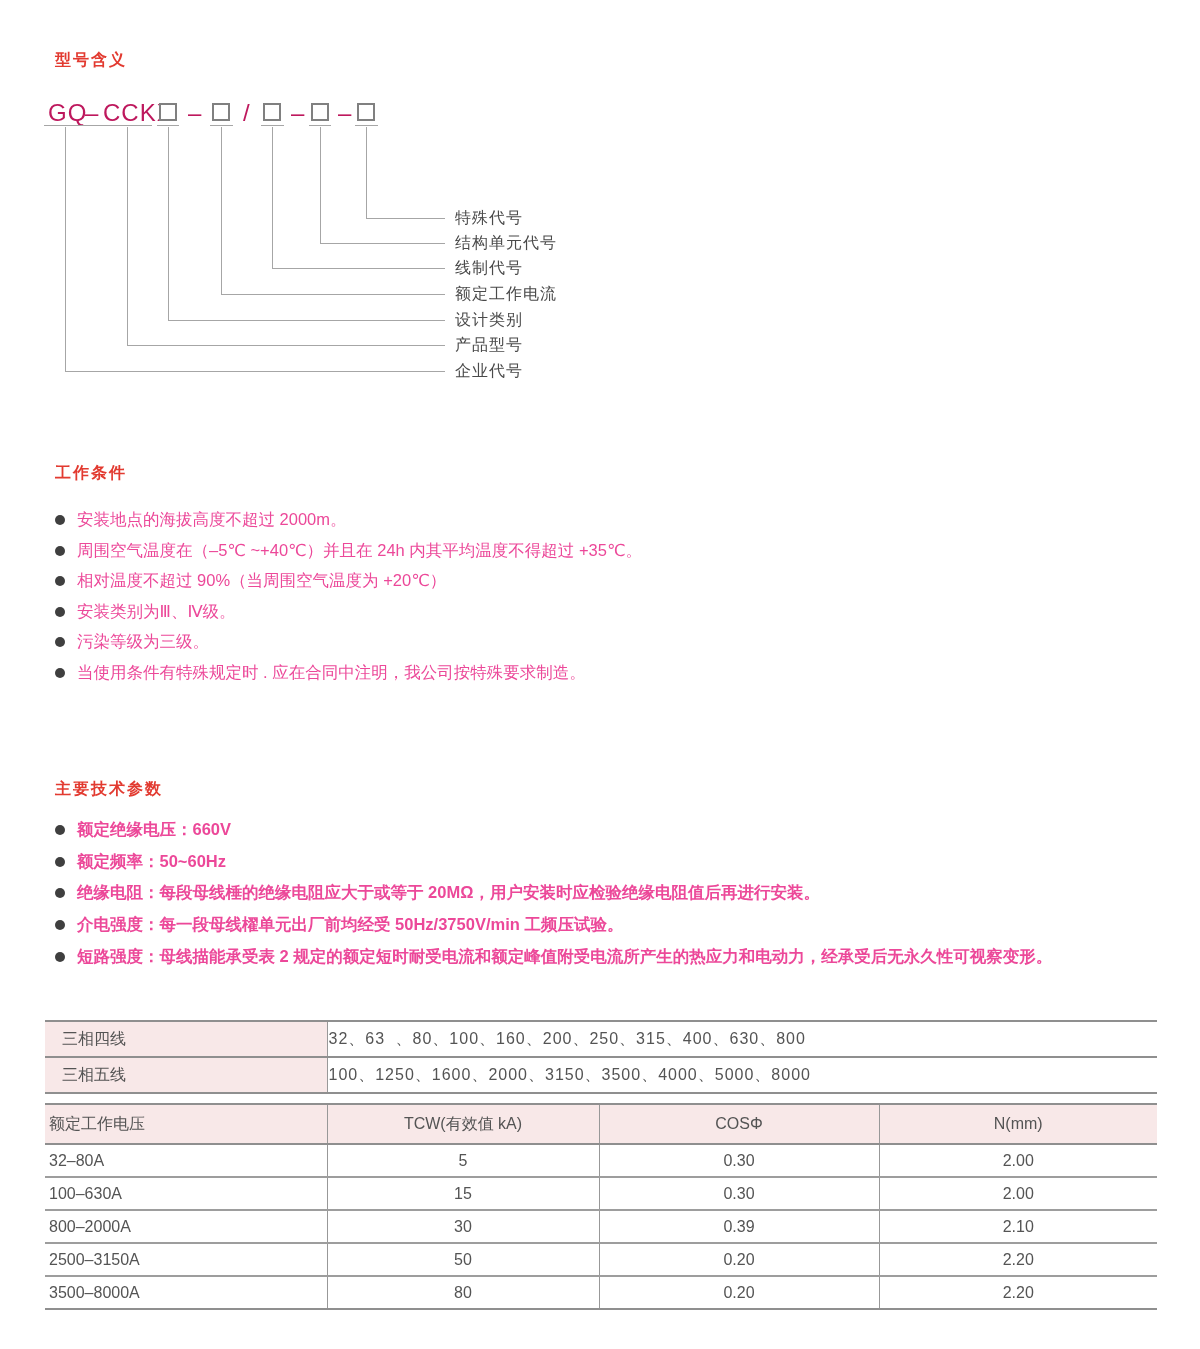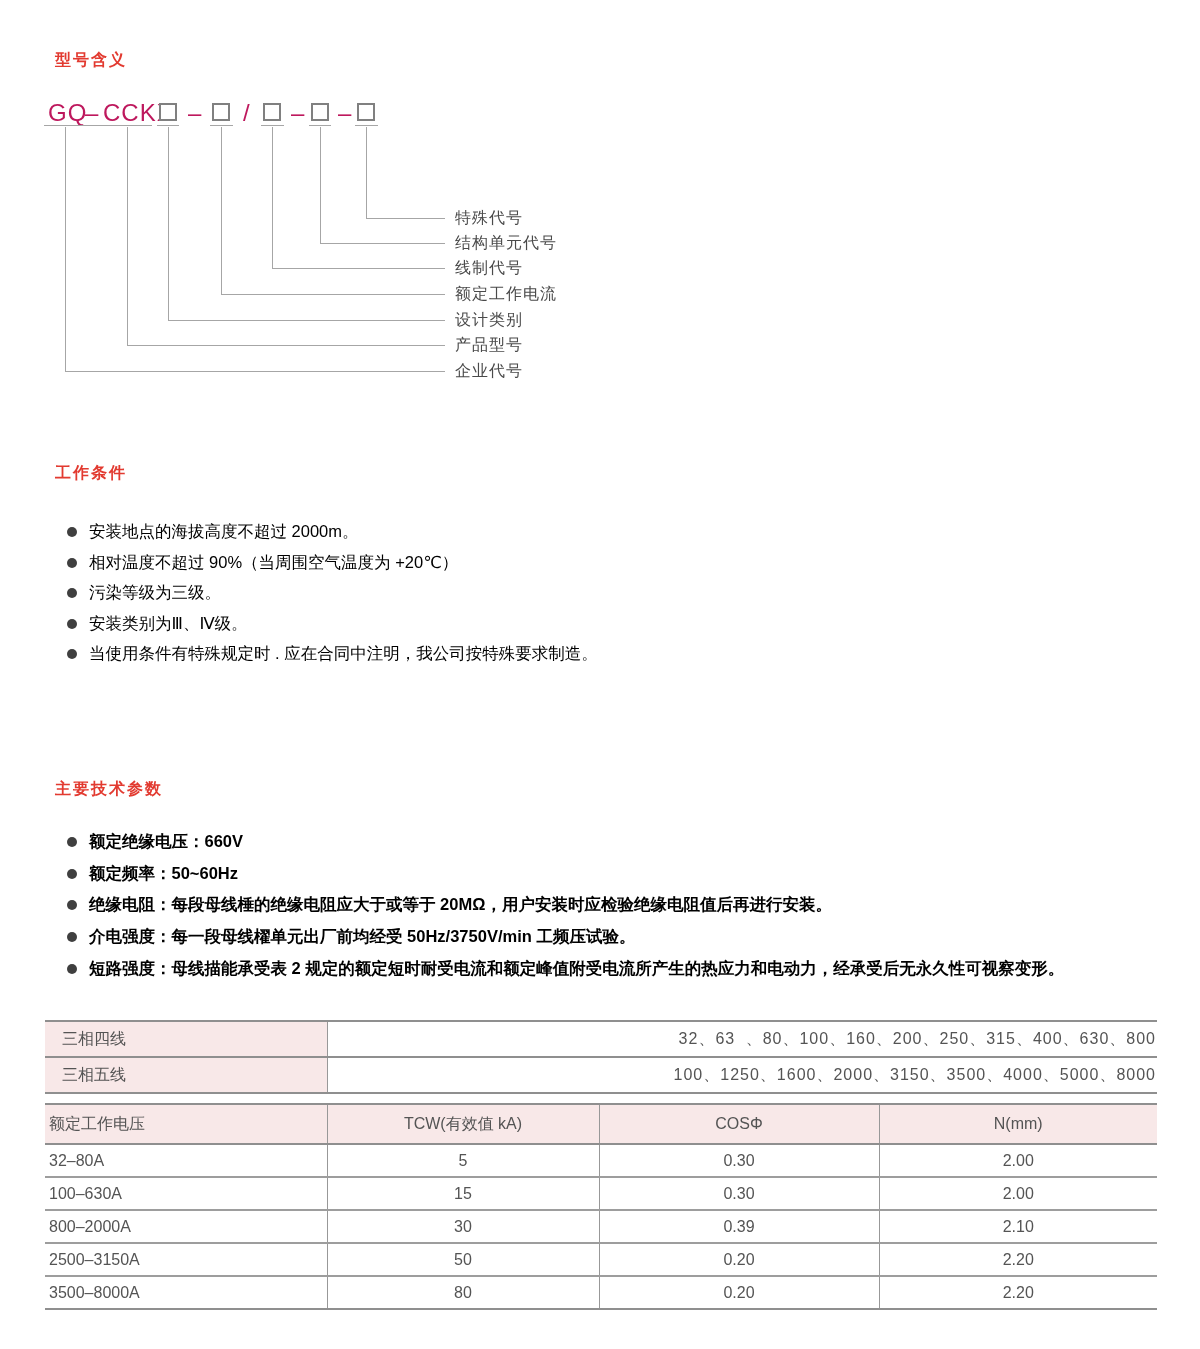--- a/index.html
+++ b/index.html
@@ -11,34 +11,34 @@
 
   
   .diagram{position:absolute;left:0;top:95px;width:760px;height:310px;}
   .mp{position:absolute;top:4px;font-size:24px;color:#be185d;letter-spacing:1px;white-space:pre;}
   .sq{position:absolute;top:8px;width:14px;height:14px;border:2px solid #808080;background:#fff;}
   .hl{position:absolute;height:1px;background:#a6a6a6;}
   .vl{position:absolute;width:1px;background:#a6a6a6;}
   .dlabel{position:absolute;left:455px;font-size:16px;line-height:20px;color:#4a4a4a;letter-spacing:1px;}
 
   
-  .bullets{position:absolute;left:55px;list-style:none;margin:12px;padding:0;font-size:16.5px;color:#000000;}
+  .bullets{position:absolute;left:55px;list-style:none;margin:0;padding:0;font-size:16.5px;color:#ec4899;}
   .bullets li{display:flex;align-items:center;white-space:nowrap;}
   .dot{width:10px;height:10px;border-radius:50%;background:#3f3f3f;margin-right:12px;flex:0 0 auto;}
   .cond li{height:30.5px;}
   .par li{height:31.8px;font-weight:bold;}
 
   
   .tbl{position:absolute;left:45px;border-collapse:collapse;table-layout:fixed;
        font-size:16px;color:#545454;}
   .t1{top:1020px;width:1112px;}
   .t1 td{height:32px;border-top:2px solid #8f8f8f;}
   .t1 tr:last-child td{border-bottom:2px solid #8f8f8f;}
   .t1 .c1{background:var(--pink,#f8e8e8);padding-left:17px;border-right:1px solid #989898;}
-  .t1 .c2{text-align:right;letter-spacing:1px;word-spacing:5px;}
+  .t1 .c2{text-align:left;letter-spacing:1px;word-spacing:5px;}
 
   .t2{top:1103px;width:1112px;}
   .t2 th{height:36px;background:var(--pink,#f8e8e8);font-weight:normal;
          border-top:2px solid #8f8f8f;border-bottom:2px solid #8f8f8f;text-align:center;}
   .t2 td{height:29px;border-bottom:2px solid #9d9d9d;text-align:center;}
   .t2 tr:last-child td{border-bottom:2px solid #8f8f8f;}
   .t2 th + th,.t2 td + td{border-left:1px solid #989898;}
   .t2 th:first-child,.t2 td:first-child{text-align:left;padding-left:4px;}
 </style>
 </head>
@@ -93,29 +93,33 @@
 
   <h2 class="sec-title" style="left:55px;top:463px">工作条件</h2>
 
   <ul class="bullets cond" id="cond-list" style="top:505px">
       <li>
         <span class="dot"></span>
         <span>安装地点的海拔高度不超过 2000m。</span>
       </li>
       <li>
         <span class="dot"></span>
+        <span>周围空气温度在（–5℃ ~+40℃）并且在 24h 内其平均温度不得超过 +35℃。</span>
+      </li>
+      <li>
+        <span class="dot"></span>
         <span>相对温度不超过 90%（当周围空气温度为 +20℃）</span>
       </li>
       <li>
         <span class="dot"></span>
+        <span>安装类别为Ⅲ、Ⅳ级。</span>
+      </li>
+      <li>
+        <span class="dot"></span>
         <span>污染等级为三级。</span>
-      </li>
-      <li>
-        <span class="dot"></span>
-        <span>安装类别为Ⅲ、Ⅳ级。</span>
       </li>
       <li>
         <span class="dot"></span>
         <span>当使用条件有特殊规定时 . 应在合同中注明，我公司按特殊要求制造。</span>
       </li>
     </ul>
 
   <h2 class="sec-title" style="left:55px;top:779px">主要技术参数</h2>
 
   <ul class="bullets par" id="par-list" style="top:814px">

